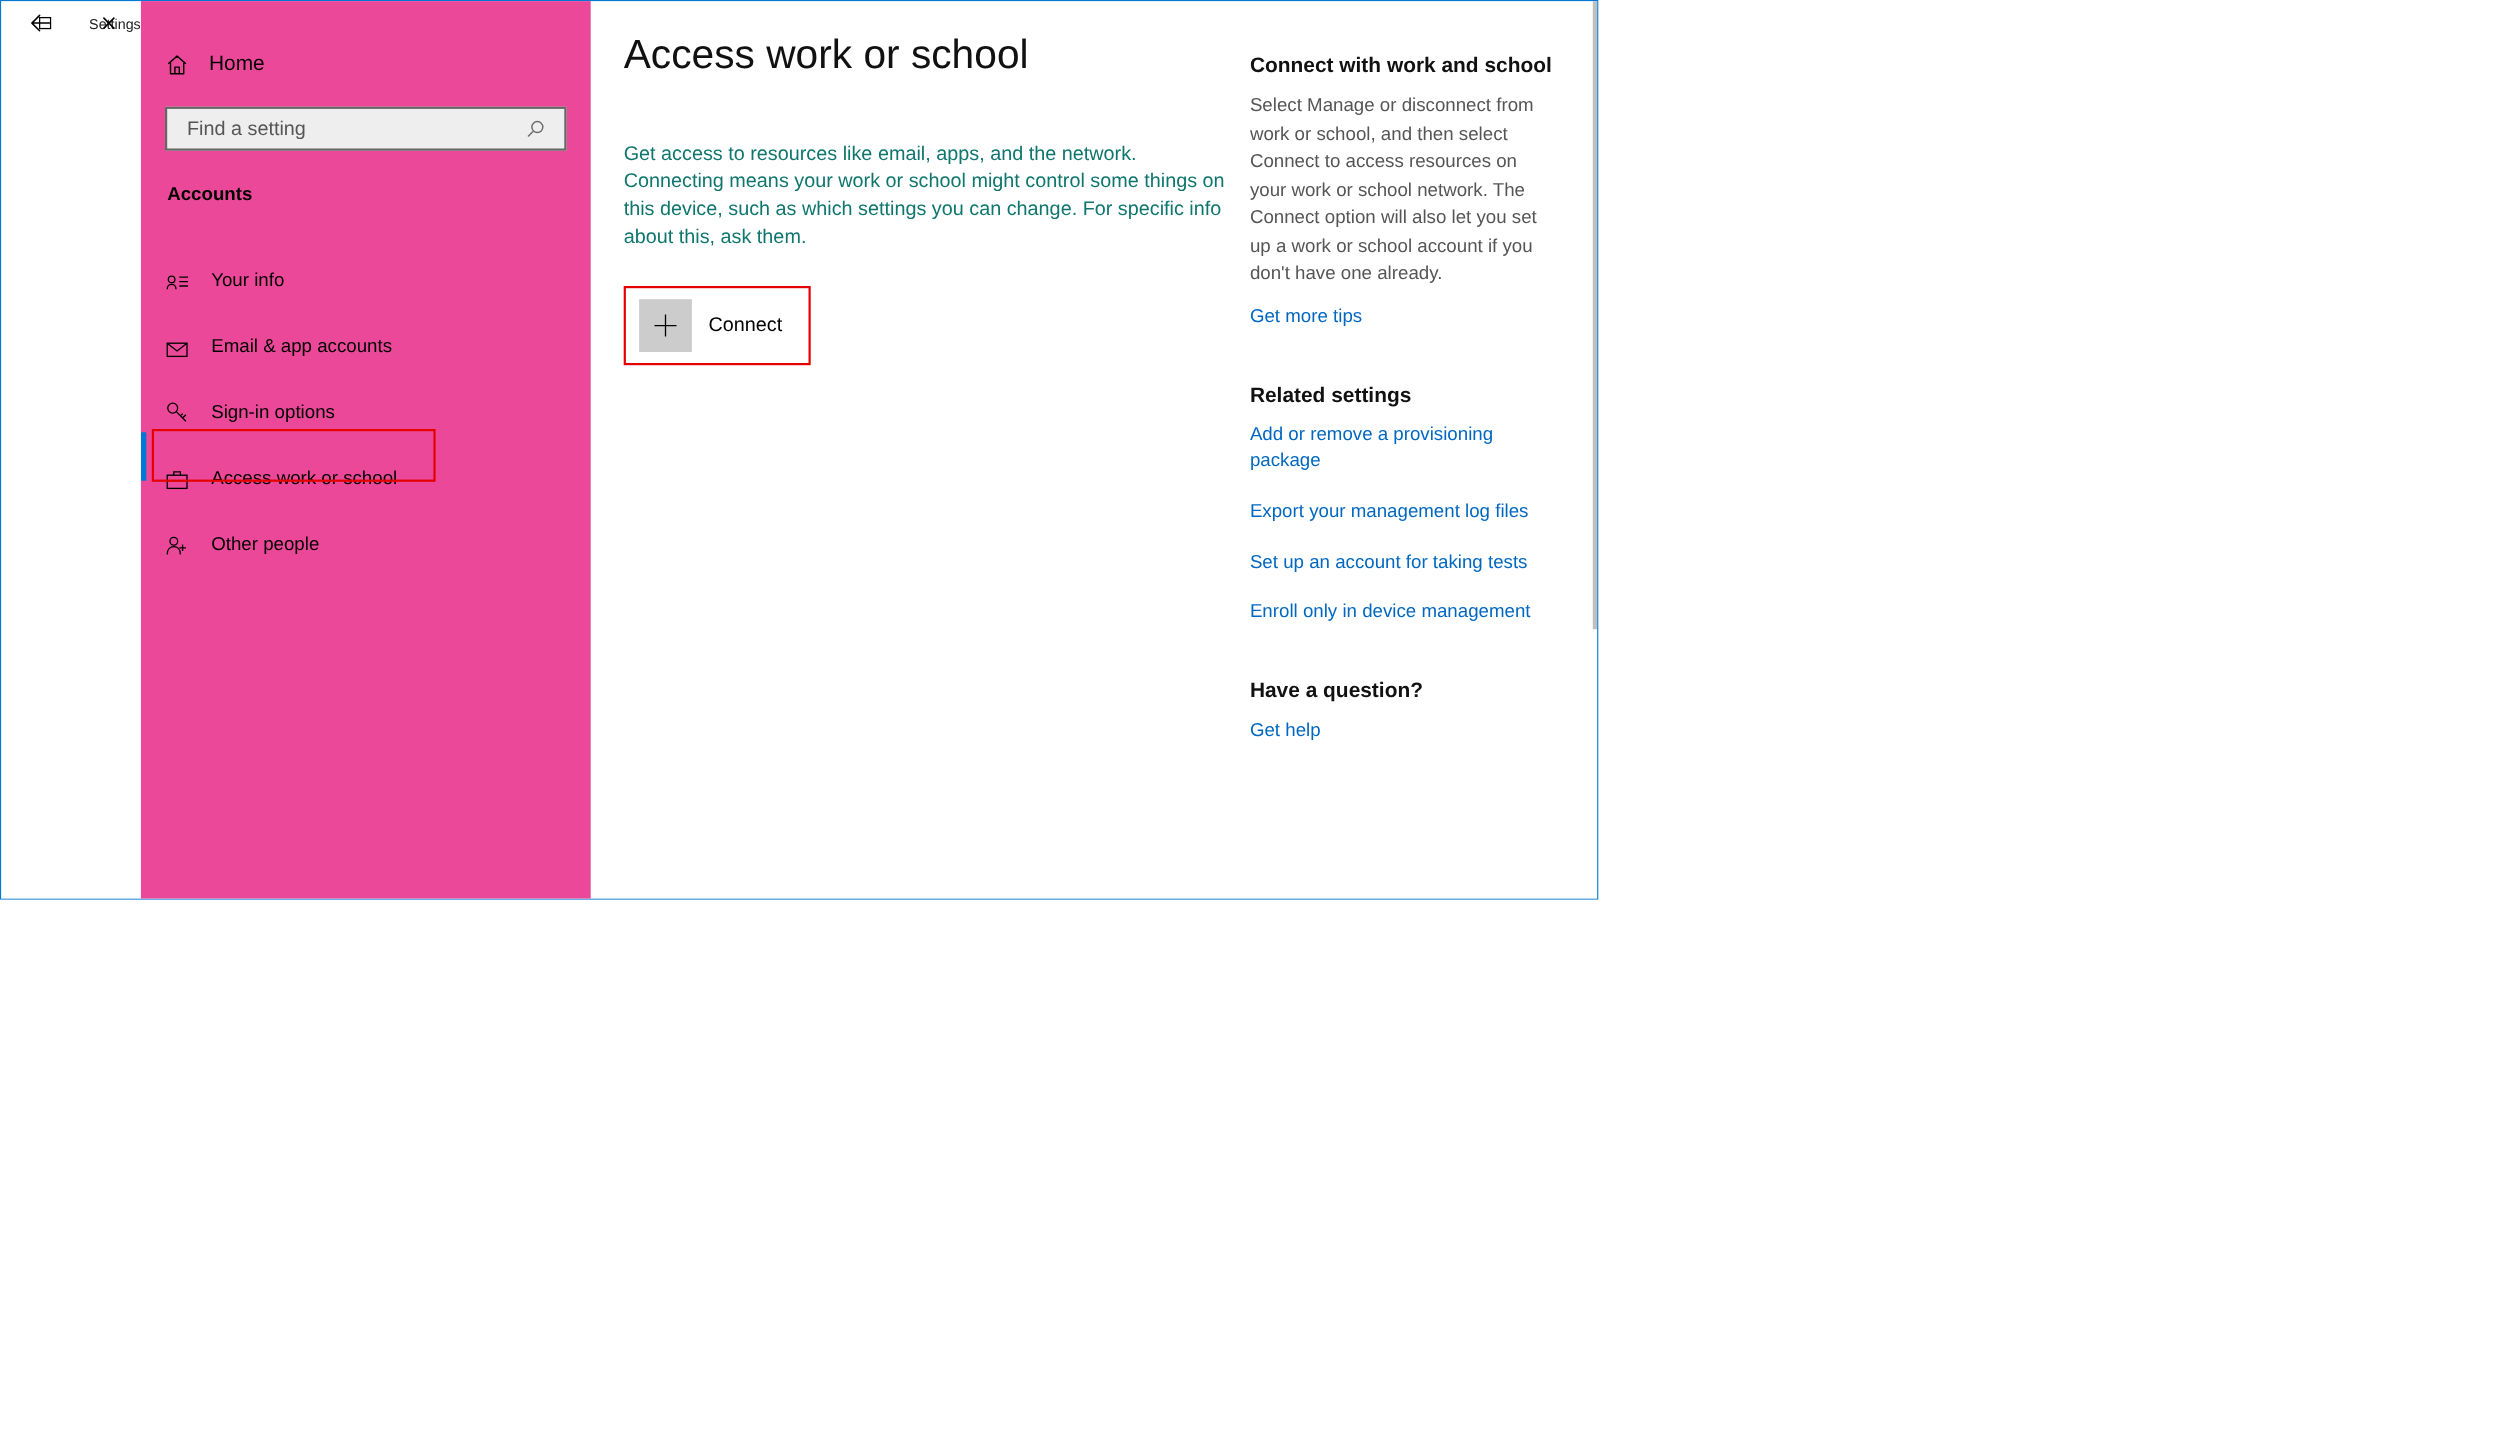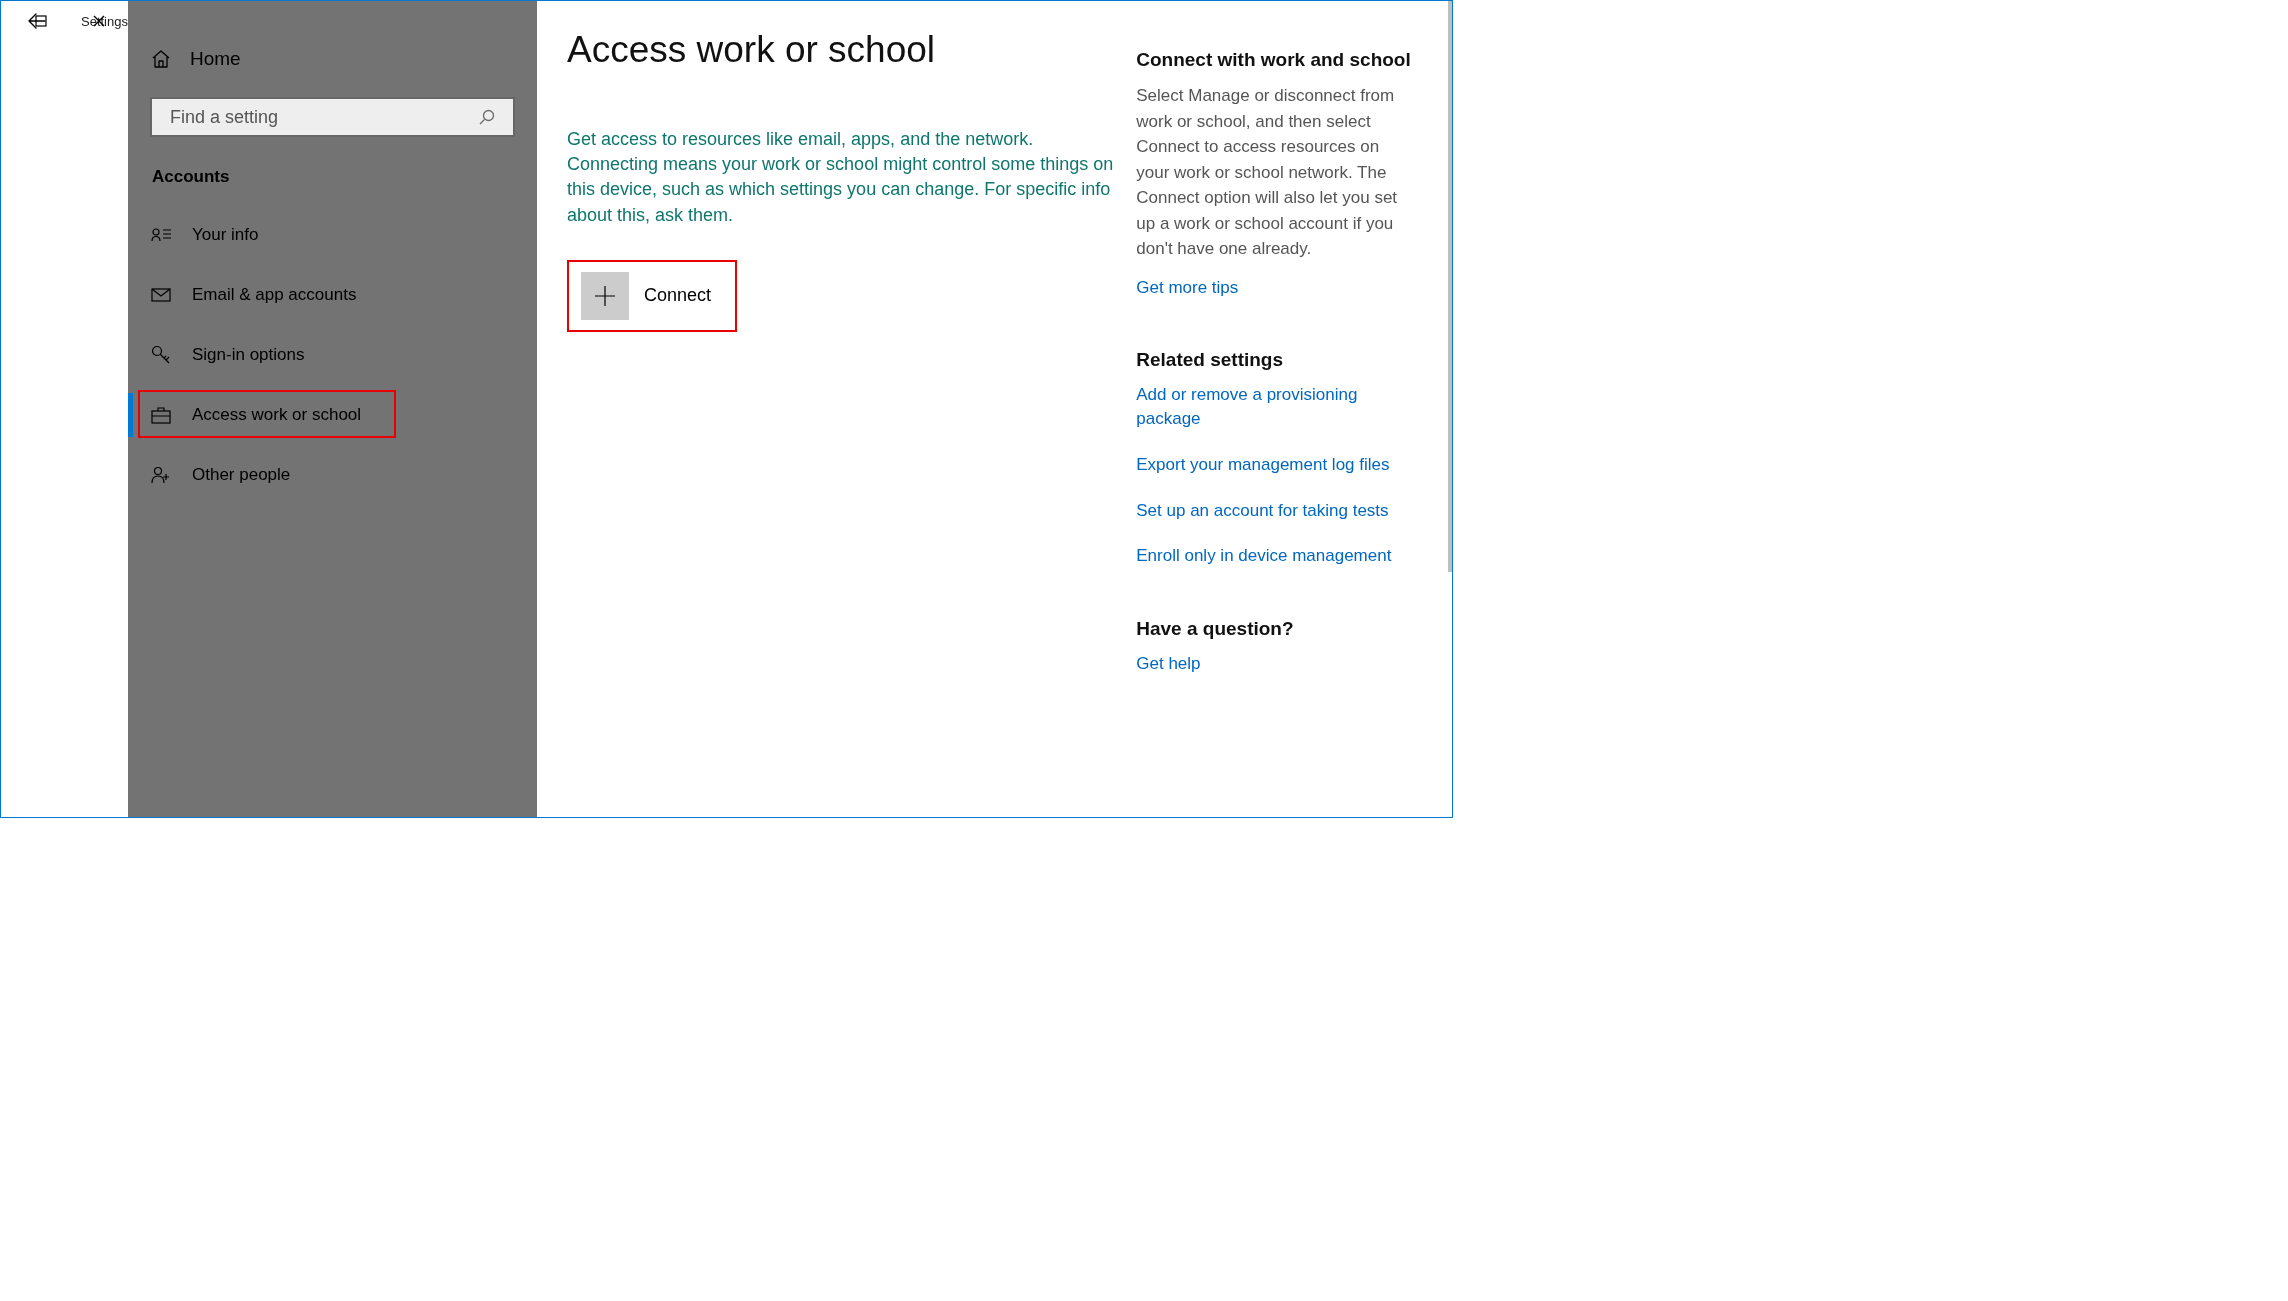--- a/index.html
+++ b/index.html
@@ -46,21 +46,21 @@
       width: 58px; height: 40px;
       display: flex; align-items: center; justify-content: center;
     }
     .content-area {
       flex: 1;
       display: flex;
       overflow: hidden;
     }
     .sidebar {
       width: 409px;
-      background: #737373;
+      background: #ec4899;
       display: flex;
       flex-direction: column;
       padding-top: 30px;
     }
     .nav-home {
       display: flex;
       align-items: center;
       height: 56px;
       padding-left: 22px;
       gap: 18px;
@@ -93,21 +93,21 @@
       transform: scaleX(-1);
       opacity: 0.7;
     }
     .section-title {
       font-size: 17px;
       font-weight: 600;
       padding: 12px 24px 18px 24px;
     }
     .nav-item {
       display: flex;
-      align-items: center;
+      align-items: flex-end;
       height: 60px;
       padding-left: 22px;
       gap: 20px;
       font-size: 17px;
       position: relative;
     }
     .nav-item .icon { width: 22px; display:flex; align-items:center; justify-content:center;}
     .nav-item.active::before {
       content: "";
       position: absolute;

